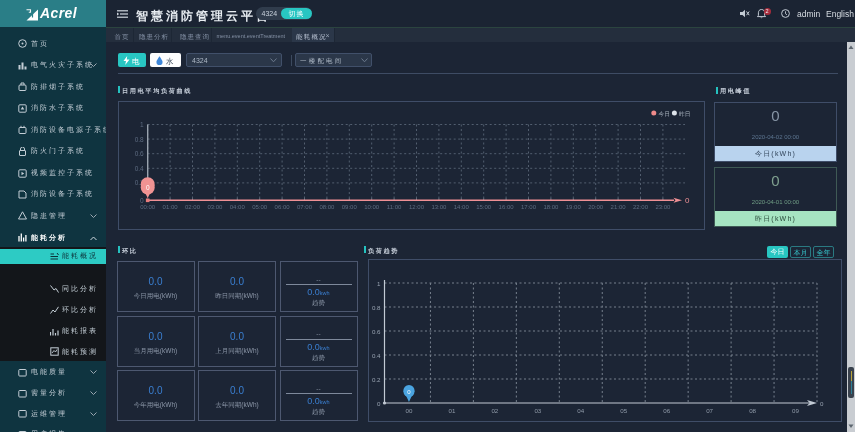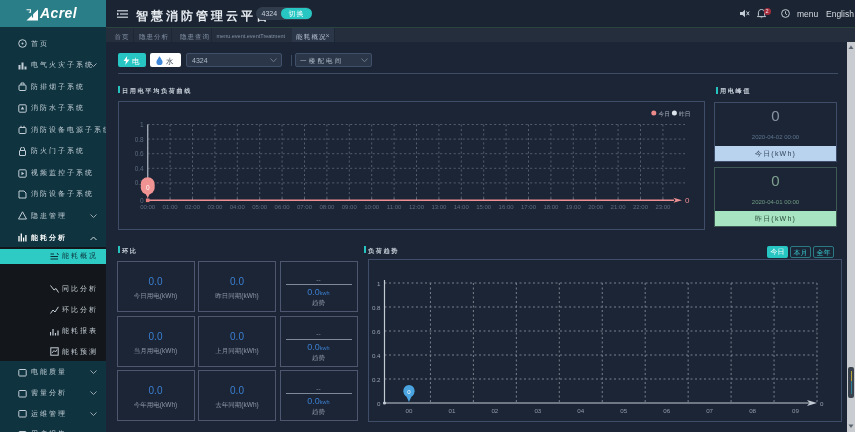--- a/index.html
+++ b/index.html
@@ -32,21 +32,21 @@
 </svg>
 <svg class="abs" style="left:757px;top:9px;" width="9" height="10" viewBox="0 0 9 10">
   <path d="M4.5,0.5 C2.4,0.5 1.4,2 1.4,3.8 L1.4,6.4 L0.4,7.6 L8.6,7.6 L7.6,6.4 L7.6,3.8 C7.6,2 6.6,0.5 4.5,0.5 Z" fill="none" stroke="#c3cbd4" stroke-width="1"></path>
   <path d="M3.4,8.6 a1.2,1.2 0 0 0 2.2,0" fill="#c3cbd4"></path>
 </svg>
 <div class="abs" style="left:763.5px;top:7.5px;width:7px;height:7px;border-radius:3.5px;background:#a62c3c;color:#eee;font-size:5.5px;text-align:center;line-height:7px;">2</div>
 <svg class="abs" style="left:781px;top:9px;" width="9" height="9" viewBox="0 0 9 9">
   <circle cx="4.5" cy="4.5" r="3.9" fill="none" stroke="#c3cbd4" stroke-width="1"></circle>
   <path d="M4.5,2.3 L4.5,4.7 L6,5.8" fill="none" stroke="#c3cbd4" stroke-width="0.9"></path>
 </svg>
-<div class="abs" style="left:797px;top:8.5px;font-size:8.5px;color:#d6dce2;">menu</div>
+<div class="abs" style="left:797px;top:8.5px;font-size:8.5px;color:#d6dce2;">admin</div>
 <div class="abs" style="left:826px;top:8.5px;font-size:8.5px;color:#d6dce2;">English</div>
 
 <div class="abs" style="left:0;top:0;width:106px;height:27px;background:#2a7e87;"></div>
 <svg class="abs" style="left:26px;top:9px;" width="13" height="12" viewBox="0 0 13 12">
   <path d="M0.5,0.8 L4.5,0.8 L4.5,3.2 L2.8,3.2" fill="none" stroke="#f2f6f6" stroke-width="1.1"></path>
   <path d="M12,0.5 L12,11.5 L0.5,11.5 Z" fill="#fff"></path>
   <path d="M3.5,5 L6.5,5 L6.5,8.4" fill="none" stroke="#2a7e87" stroke-width="1.2"></path>
 </svg>
 <div class="abs" style="left:40px;top:4.5px;font-size:14px;font-weight:bold;font-style:italic;color:#fff;letter-spacing:0.4px;">Acrel</div>
 

